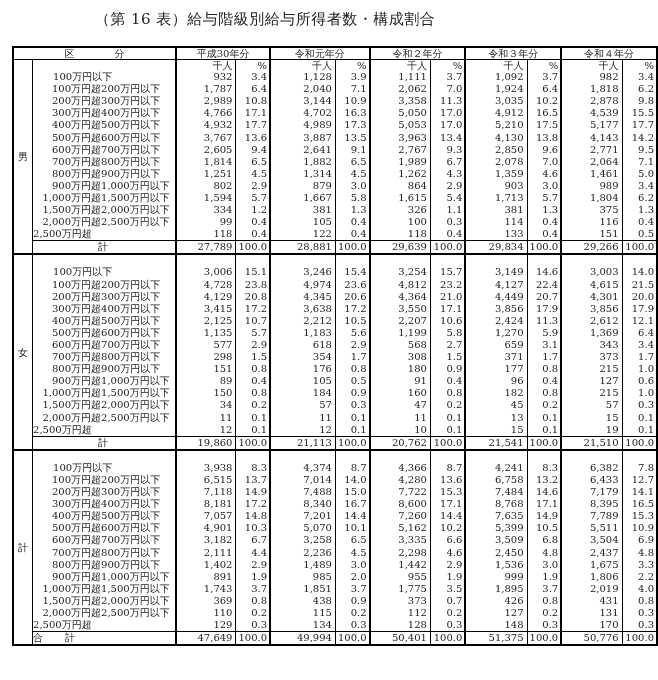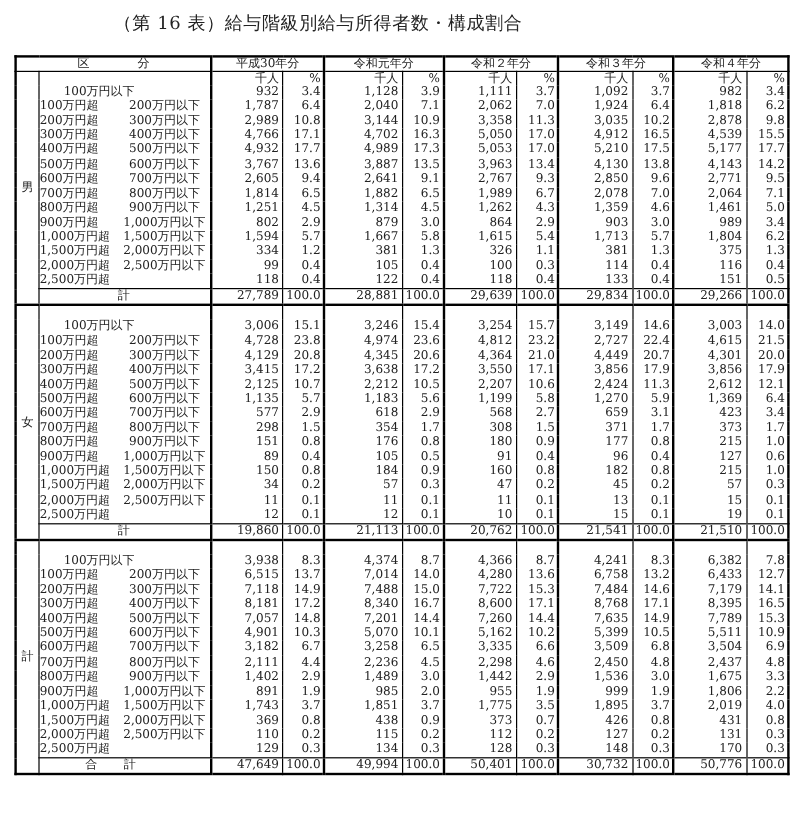--- a/index.html
+++ b/index.html
@@ -10,26 +10,26 @@
     table { position: absolute; left: 12px; top: 46px; border-collapse: collapse;
             table-layout: fixed; font-size: 10px; border: 2px solid #000; }
     td { padding: 0 2px; height: 12.1px; line-height: 12px; white-space: nowrap; overflow: hidden; }
     .hdr td { height: 11px; line-height: 11px; text-align: center; border-bottom: 1px solid #000; }
     .hdr .yr { border-left: 2px solid #000; }
     .unit td { height: 11px; line-height: 11px; }
     .num { text-align: right; border-left: 2px solid #000; padding-right: 3px; }
     .pct { text-align: right; border-left: 1px solid #000; padding-right: 2px; }
     .sex { text-align: center; border-right: 1px solid #000; vertical-align: middle; }
     .lab { padding-left: 0; margin-top: 32px; }
-    .lab .a { display: inline-block; width: 68px; }
-    .lab .b { display: inline-block; width: 72px; text-align: center; }
+    .lab .a { display: inline-block; width: 68px; text-align: right; }
+    .lab .b { display: inline-block; width: 72px; text-align: left; }
     .lab .one { display: inline-block; padding-left: 20px; }
     .total td { border-top: 1px solid #000; }
     .total .lab { text-align: center; }
-    .grand .lab { text-align: center; letter-spacing: 22px; }
+    .grand .lab { text-align: left; letter-spacing: 22px; }
     .sec-first td { border-top: 2px solid #000; }
   </style>
 </head>
 <body>
 
 <div class="title">（第 16 表）給与階級別給与所得者数・構成割合</div>
 
 <table>
   <colgroup>
     <col style="width:20px">
@@ -291,21 +291,21 @@
         <td class="pct">14.0</td>
       </tr>
       <tr>
         <td class="lab"><span class="a">100万円超</span><span class="b">200万円以下</span></td>
         <td class="num">4,728</td>
         <td class="pct">23.8</td>
         <td class="num">4,974</td>
         <td class="pct">23.6</td>
         <td class="num">4,812</td>
         <td class="pct">23.2</td>
-        <td class="num">2,727</td>
+        <td class="num">4,127</td>
         <td class="pct">22.4</td>
         <td class="num">4,615</td>
         <td class="pct">21.5</td>
       </tr>
       <tr>
         <td class="lab"><span class="a">200万円超</span><span class="b">300万円以下</span></td>
         <td class="num">4,129</td>
         <td class="pct">20.8</td>
         <td class="num">4,345</td>
         <td class="pct">20.6</td>
@@ -358,21 +358,21 @@
       <tr>
         <td class="lab"><span class="a">600万円超</span><span class="b">700万円以下</span></td>
         <td class="num">577</td>
         <td class="pct">2.9</td>
         <td class="num">618</td>
         <td class="pct">2.9</td>
         <td class="num">568</td>
         <td class="pct">2.7</td>
         <td class="num">659</td>
         <td class="pct">3.1</td>
-        <td class="num">423</td>
+        <td class="num">343</td>
         <td class="pct">3.4</td>
       </tr>
       <tr>
         <td class="lab"><span class="a">700万円超</span><span class="b">800万円以下</span></td>
         <td class="num">298</td>
         <td class="pct">1.5</td>
         <td class="num">354</td>
         <td class="pct">1.7</td>
         <td class="num">308</td>
         <td class="pct">1.5</td>
@@ -669,19 +669,19 @@
         <td class="pct">0.3</td>
       </tr>
       <tr class="total grand">
         <td class="lab">合計</td>
         <td class="num">47,649</td>
         <td class="pct">100.0</td>
         <td class="num">49,994</td>
         <td class="pct">100.0</td>
         <td class="num">50,401</td>
         <td class="pct">100.0</td>
-        <td class="num">30,732</td>
+        <td class="num">51,375</td>
         <td class="pct">100.0</td>
         <td class="num">50,776</td>
         <td class="pct">100.0</td>
       </tr>
     </tbody>
 </table>
 
 </body></html>

